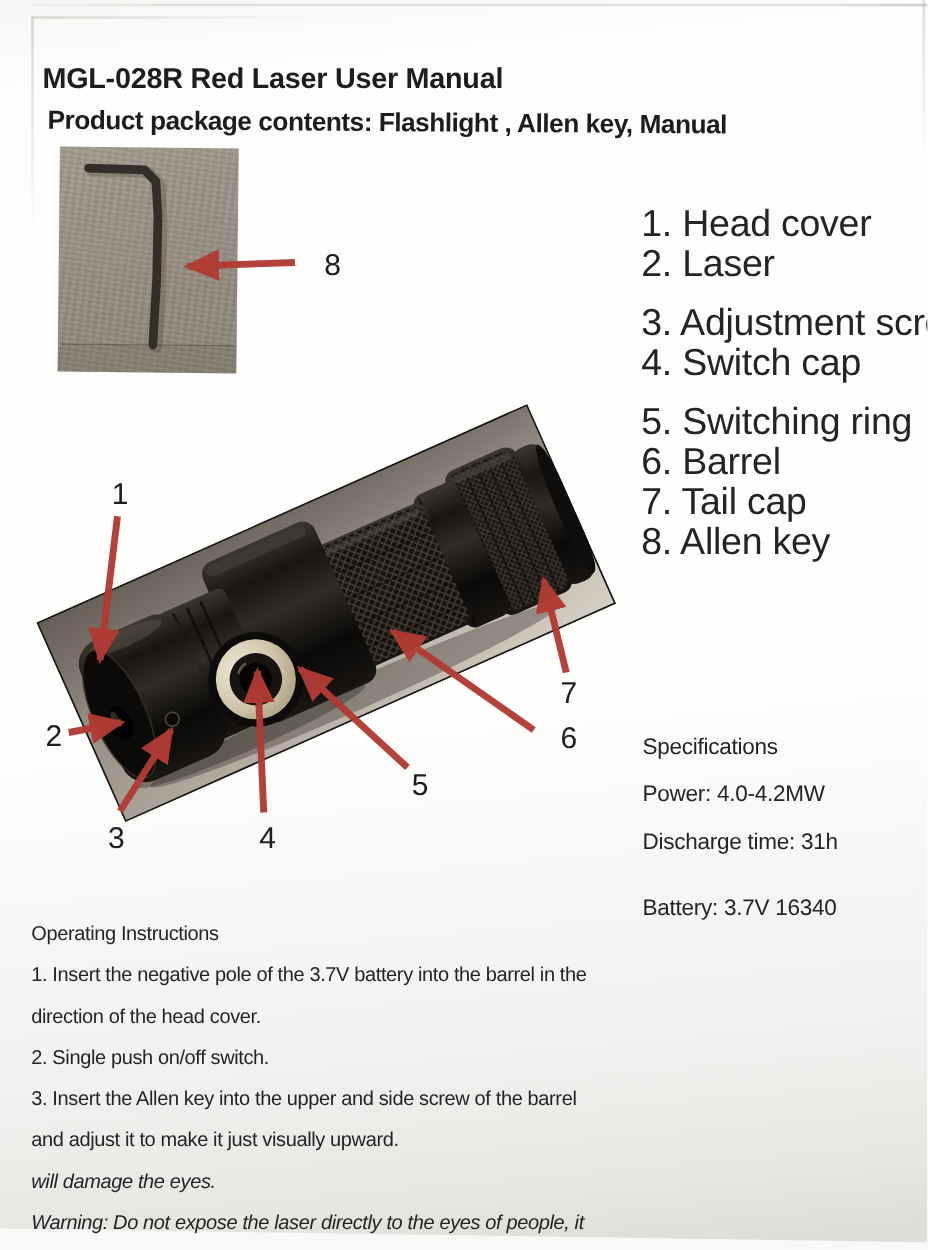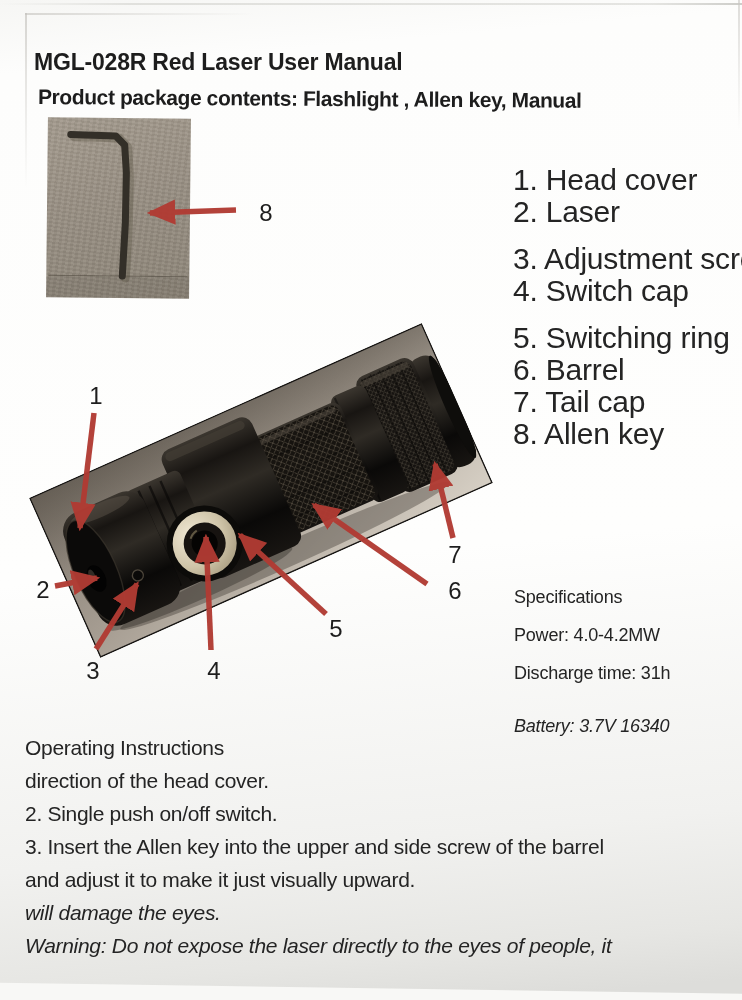--- a/index.html
+++ b/index.html
@@ -40,23 +40,23 @@
   .overlay{position:absolute;left:0;top:0;width:742px;height:1000px;pointer-events:none;}
 
   .num{position:absolute;width:24px;text-align:center;font-size:24px;line-height:26px;color:#1d1d1d;}
 
   .parts-list{position:absolute;left:513px;top:164px;font-size:30px;letter-spacing:-.2px;}
   .parts-list .row{line-height:32px;white-space:nowrap;}
   .parts-list .row.gap{margin-top:15px;}
 
   .specs{position:absolute;left:514px;top:578px;font-size:18px;letter-spacing:-.2px;}
   .specs .row{line-height:38px;white-space:nowrap;}
-  .specs .row.gap{margin-top:15px;font-style:italic;}
-
-  .instructions{position:absolute;left:25px;top:731px;font-size:21px;letter-spacing:-.3px;}
+  .specs .row.gap{margin-top:15px;}
+
+  .instructions{position:absolute;left:25px;top:731px;font-size:16px;letter-spacing:-.3px;}
   .instructions .line{line-height:33px;white-space:nowrap;}
   .instructions .line.warn{font-style:italic;}
 </style>
 </head>
 <body>
 
 <div class="paper">
 
   <div class="edge-top"></div>
   <div class="edge-left-v"></div>
@@ -209,20 +209,21 @@
 
   <div class="specs">
     <div class="row">Specifications</div>
     <div class="row">Power: 4.0-4.2MW</div>
     <div class="row">Discharge time: 31h</div>
     <div class="row gap">Battery: 3.7V 16340</div>
   </div>
 
   <div class="instructions">
     <div class="line">Operating Instructions</div>
+    <div class="line">1. Insert the negative pole of the 3.7V battery into the barrel in the</div>
     <div class="line">direction of the head cover.</div>
     <div class="line">2. Single push on/off switch.</div>
     <div class="line">3. Insert the Allen key into the upper and side screw of the barrel</div>
     <div class="line">and adjust it to make it just visually upward.</div>
     <div class="line warn">will damage the eyes.</div>
     <div class="line warn">Warning: Do not expose the laser directly to the eyes of people, it</div>
   </div>
 
 </div>
 

